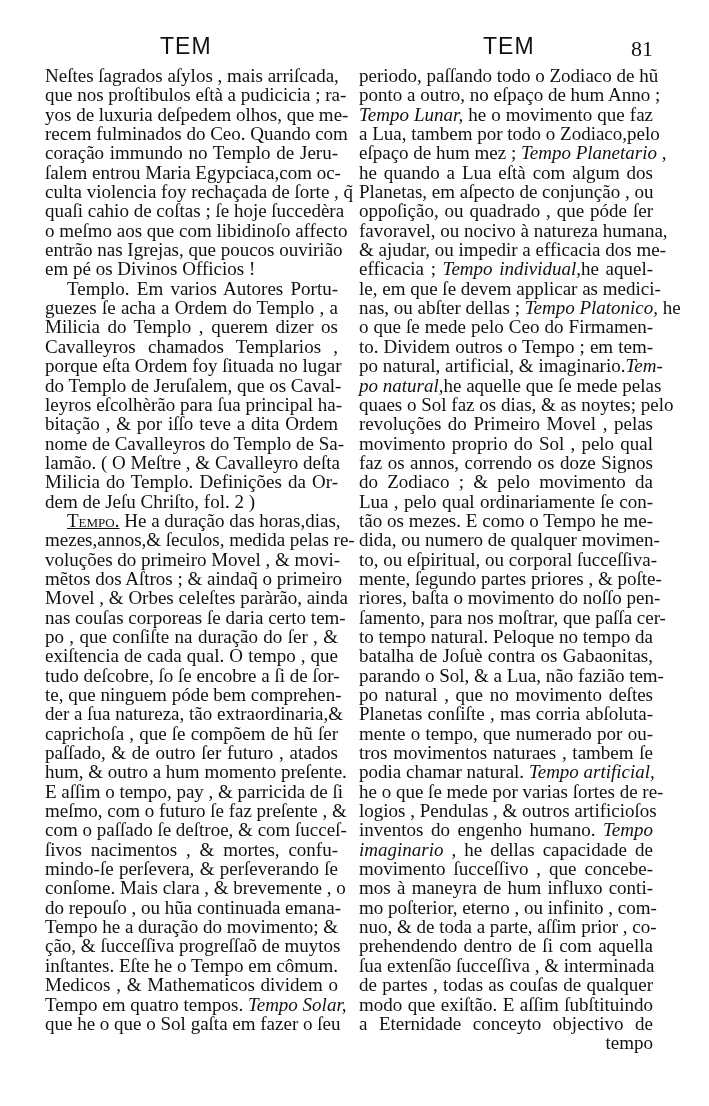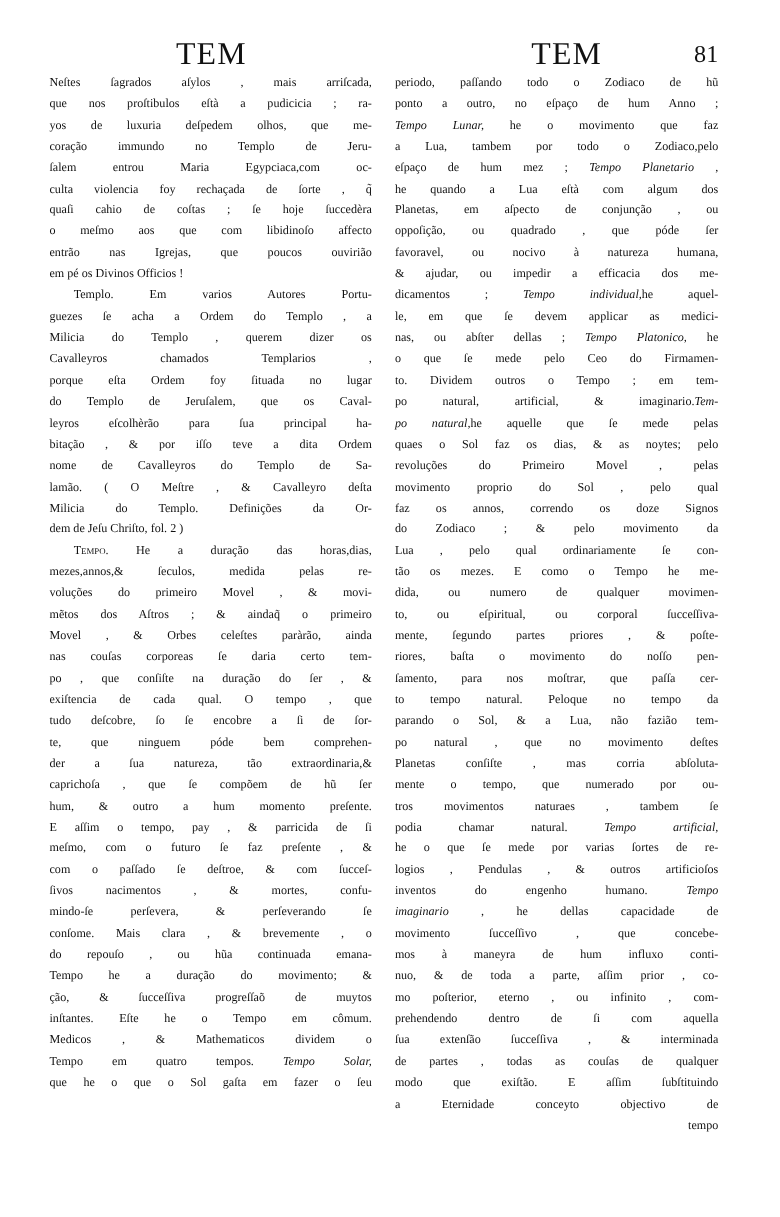--- a/index.html
+++ b/index.html
@@ -3,54 +3,55 @@
 <meta charset="utf-8">
 <style>
   html, body { margin: 0; padding: 0; background: #ffffff; }
   body {
     width: 709px; height: 1106px; position: relative; overflow: hidden;
     font-family: "DejaVu Serif", "Liberation Serif", serif;
     color: #111111;
   }
   .page { position: absolute; left: 0; top: 0; width: 709px; height: 1106px; }
   .runhead {
-    position: absolute; top: 33px; font-size: 29px; letter-spacing: 1px;
-    font-family: Liberation Serif, serif; font-weight: normal; text-align: center;
+    position: absolute; top: 33px; font-size: 23px; letter-spacing: 1px;
+    font-family: Liberation Sans, sans-serif; font-weight: normal; text-align: center;
   }
   .runhead.left { left: 160px; }
   .runhead.right { left: 483px; }
   .pageno {
     position: absolute; top: 36px; left: 631px; font-size: 22px;
     font-family: "Liberation Serif", serif;
   }
   .col {
     position: absolute; top: 66px; font-family: "Liberation Serif", serif;
-    font-size: 11px; line-height: 19.35px;
+    font-size: 19px; line-height: 19.35px;
   }
   .col.left { left: 45px; width: 293px; }
   .col.right { left: 359px; width: 294px; }
   .line { display: block; white-space: nowrap; text-align: justify; text-align-last: justify; height: 19.35px; overflow: visible; }
   .line.indent { padding-left: 22px; }
   .line.last { text-align-last: left; }
   .line.endright { text-align-last: right; }
   .it { font-style: italic; }
-  .sc { font-variant: small-caps; }
+  .sc { font-variant: small-caps; text-decoration: underline; }
 </style>
 </head>
 <body>
 
 <div class="page">
   <div class="runhead left">TEM</div>
   <div class="runhead right">TEM</div>
   <div class="pageno">81</div>
 
   <div class="col left" id="col-left">
       <span class="line"><span>Neſtes ſagrados aſylos , mais arriſcada,</span></span>
       <span class="line"><span>que nos proſtibulos eſtà a pudicicia ; ra-</span></span>
       <span class="line"><span>yos de luxuria deſpedem olhos, que me-</span></span>
+      <span class="line"><span>recem fulminados do Ceo. Quando com</span></span>
       <span class="line"><span>coração immundo no Templo de Jeru-</span></span>
       <span class="line"><span>ſalem entrou Maria Egypciaca,com oc-</span></span>
       <span class="line"><span>culta violencia foy rechaçada de ſorte , q̃</span></span>
       <span class="line"><span>quaſi cahio de coſtas ; ſe hoje ſuccedèra</span></span>
       <span class="line"><span>o meſmo aos que com libidinoſo affecto</span></span>
       <span class="line"><span>entrão nas Igrejas, que poucos ouvirião</span></span>
       <span class="line last"><span>em pé os Divinos Officios !</span></span>
       <span class="line indent"><span>Templo. Em varios Autores Portu-</span></span>
       <span class="line"><span>guezes ſe acha a Ordem do Templo , a</span></span>
       <span class="line"><span>Milicia do Templo , querem dizer os</span></span>
@@ -68,20 +69,21 @@
       <span class="line"><span>voluções do primeiro Movel , &amp; movi-</span></span>
       <span class="line"><span>mẽtos dos Aſtros ; &amp; aindaq̃ o primeiro</span></span>
       <span class="line"><span>Movel , &amp; Orbes celeſtes paràrão, ainda</span></span>
       <span class="line"><span>nas couſas corporeas ſe daria certo tem-</span></span>
       <span class="line"><span>po , que conſiſte na duração do ſer , &amp;</span></span>
       <span class="line"><span>exiſtencia de cada qual. O tempo , que</span></span>
       <span class="line"><span>tudo deſcobre, ſo ſe encobre a ſi de ſor-</span></span>
       <span class="line"><span>te, que ninguem póde bem comprehen-</span></span>
       <span class="line"><span>der a ſua natureza, tão extraordinaria,&amp;</span></span>
       <span class="line"><span>caprichoſa , que ſe compõem de hũ ſer</span></span>
+      <span class="line"><span>paſſado, &amp; de outro ſer futuro , atados</span></span>
       <span class="line"><span>hum, &amp; outro a hum momento preſente.</span></span>
       <span class="line"><span>E aſſim o tempo, pay , &amp; parricida de ſi</span></span>
       <span class="line"><span>meſmo, com o futuro ſe faz preſente , &amp;</span></span>
       <span class="line"><span>com o paſſado ſe deſtroe, &amp; com ſucceſ-</span></span>
       <span class="line"><span>ſivos nacimentos , &amp; mortes, confu-</span></span>
       <span class="line"><span>mindo-ſe perſevera, &amp; perſeverando ſe</span></span>
       <span class="line"><span>conſome. Mais clara , &amp; brevemente , o</span></span>
       <span class="line"><span>do repouſo , ou hũa continuada emana-</span></span>
       <span class="line"><span>Tempo he a duração do movimento; &amp;</span></span>
       <span class="line"><span>ção, &amp; ſucceſſiva progreſſaõ de muytos</span></span>
@@ -94,54 +96,55 @@
       <span class="line"><span>periodo, paſſando todo o Zodiaco de hũ</span></span>
       <span class="line"><span>ponto a outro, no eſpaço de hum Anno ;</span></span>
       <span class="line"><span class="it">Tempo Lunar,</span><span> he o movimento que faz</span></span>
       <span class="line"><span>a Lua, tambem por todo o Zodiaco,pelo</span></span>
       <span class="line"><span>eſpaço de hum mez ; </span><span class="it">Tempo Planetario</span><span> ,</span></span>
       <span class="line"><span>he quando a Lua eſtà com algum dos</span></span>
       <span class="line"><span>Planetas, em aſpecto de conjunção , ou</span></span>
       <span class="line"><span>oppoſição, ou quadrado , que póde ſer</span></span>
       <span class="line"><span>favoravel, ou nocivo à natureza humana,</span></span>
       <span class="line"><span>&amp; ajudar, ou impedir a efficacia dos me-</span></span>
-      <span class="line"><span>dicamentos ; </span><span class="it">Tempo individual,</span><span>he aquel-</span></span>
+      <span class="line"><span>efficacia ; </span><span class="it">Tempo individual,</span><span>he aquel-</span></span>
       <span class="line"><span>le, em que ſe devem applicar as medici-</span></span>
       <span class="line"><span>nas, ou abſter dellas ; </span><span class="it">Tempo Platonico,</span><span> he</span></span>
       <span class="line"><span>o que ſe mede pelo Ceo do Firmamen-</span></span>
       <span class="line"><span>to. Dividem outros o Tempo ; em tem-</span></span>
       <span class="line"><span>po natural, artificial, &amp; imaginario.</span><span class="it">Tem-</span></span>
       <span class="line"><span class="it">po natural,</span><span>he aquelle que ſe mede pelas</span></span>
       <span class="line"><span>quaes o Sol faz os dias, &amp; as noytes; pelo</span></span>
       <span class="line"><span>revoluções do Primeiro Movel , pelas</span></span>
       <span class="line"><span>movimento proprio do Sol , pelo qual</span></span>
       <span class="line"><span>faz os annos, correndo os doze Signos</span></span>
       <span class="line"><span>do Zodiaco ; &amp; pelo movimento da</span></span>
       <span class="line"><span>Lua , pelo qual ordinariamente ſe con-</span></span>
       <span class="line"><span>tão os mezes. E como o Tempo he me-</span></span>
       <span class="line"><span>dida, ou numero de qualquer movimen-</span></span>
       <span class="line"><span>to, ou eſpiritual, ou corporal ſucceſſiva-</span></span>
       <span class="line"><span>mente, ſegundo partes priores , &amp; poſte-</span></span>
       <span class="line"><span>riores, baſta o movimento do noſſo pen-</span></span>
       <span class="line"><span>ſamento, para nos moſtrar, que paſſa cer-</span></span>
       <span class="line"><span>to tempo natural. Peloque no tempo da</span></span>
+      <span class="line"><span>batalha de Joſuè contra os Gabaonitas,</span></span>
       <span class="line"><span>parando o Sol, &amp; a Lua, não fazião tem-</span></span>
       <span class="line"><span>po natural , que no movimento deſtes</span></span>
       <span class="line"><span>Planetas conſiſte , mas corria abſoluta-</span></span>
       <span class="line"><span>mente o tempo, que numerado por ou-</span></span>
       <span class="line"><span>tros movimentos naturaes , tambem ſe</span></span>
       <span class="line"><span>podia chamar natural. </span><span class="it">Tempo artificial,</span></span>
       <span class="line"><span>he o que ſe mede por varias ſortes de re-</span></span>
       <span class="line"><span>logios , Pendulas , &amp; outros artificioſos</span></span>
       <span class="line"><span>inventos do engenho humano. </span><span class="it">Tempo</span></span>
       <span class="line"><span class="it">imaginario</span><span> , he dellas capacidade de</span></span>
       <span class="line"><span>movimento ſucceſſivo , que concebe-</span></span>
       <span class="line"><span>mos à maneyra de hum influxo conti-</span></span>
+      <span class="line"><span>mo poſterior, eterno , ou infinito , com-</span></span>
       <span class="line"><span>nuo, &amp; de toda a parte, aſſim prior , co-</span></span>
-      <span class="line"><span>mo poſterior, eterno , ou infinito , com-</span></span>
       <span class="line"><span>prehendendo dentro de ſi com aquella</span></span>
       <span class="line"><span>ſua extenſão ſucceſſiva , &amp; interminada</span></span>
       <span class="line"><span>de partes , todas as couſas de qualquer</span></span>
       <span class="line"><span>modo que exiſtão. E aſſim ſubſtituindo</span></span>
       <span class="line"><span>a Eternidade conceyto objectivo de</span></span>
       <span class="line endright"><span>tempo</span></span>
     </div>
 </div>
 
 </body></html>

